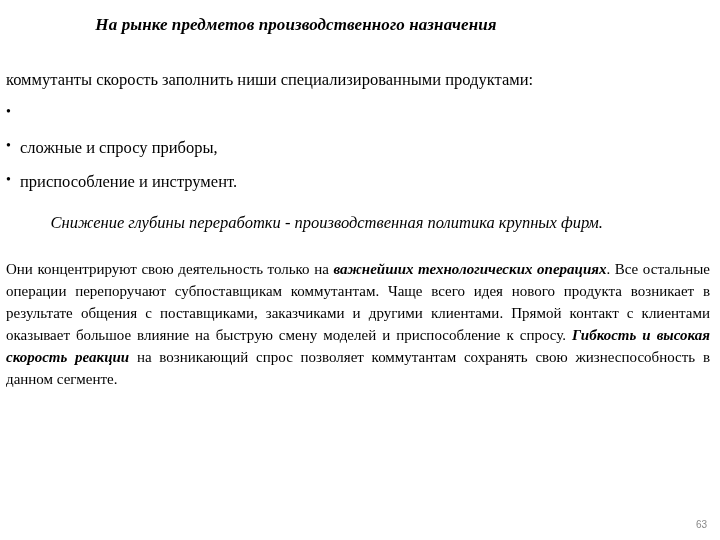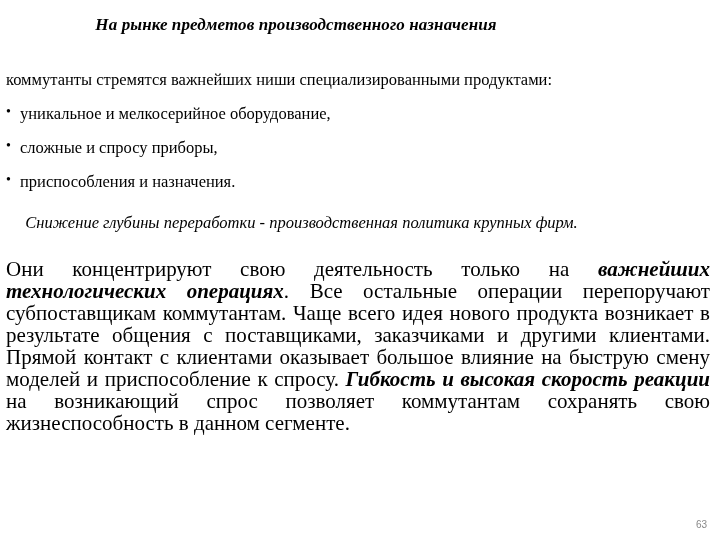--- a/index.html
+++ b/index.html
@@ -12,52 +12,51 @@
       position: absolute; top: 15px; left: 0; width: 592px; text-align: center;
       font-size: 17px; font-weight: bold; font-style: italic; letter-spacing: 0.1px;
     }
     .intro {
       position: absolute; top: 70px; left: 6px; font-size: 16.5px;
     }
     .bullets { position: absolute; top: 104px; left: 6px; margin: 0; padding: 0; list-style: none; }
     .bullets li { height: 34px; font-size: 16.5px; display: flex; align-items: flex-start; }
     .bullet-dot { width: 14px; display: inline-block; font-size: 14px; }
     .subtitle {
-      position: absolute; top: 213px; left: 0; width: 603px; text-align: center;
+      position: absolute; top: 213px; left: 0; width: 603px; text-align: right;
       font-size: 16.5px; font-style: italic;
     }
     .body-para {
       position: absolute; top: 258px; left: 6px; width: 704px;
-      font-size: 21px; line-height: 22px; text-align: justify;
+      font-size: 15px; line-height: 22px; text-align: justify;
     }
     .body-para b { font-style: italic; font-weight: bold; }
     .page-number {
       position: absolute; top: 519px; left: 696px; font-size: 10px; color: #888;
       font-family: Liberation Sans, sans-serif;
     }
   </style>
 </head>
 <body>
 
 <div class="title">На рынке предметов производственного назначения</div>
 
-<div class="intro">коммутанты стремятся важнейших ниши специализированными продуктами:</div>
+<div class="intro">коммутанты скорость заполнить ниши специализированными продуктами:</div>
 
 <ul class="bullets">
   <li>
     <span class="bullet-dot">•</span>
-    <span>уникальное и мелкосерийное оборудование,</span>
   </li>
   <li>
     <span class="bullet-dot">•</span>
     <span>сложные и спросу приборы,</span>
   </li>
   <li>
     <span class="bullet-dot">•</span>
-    <span>приспособления и назначения.</span>
+    <span>приспособление и инструмент.</span>
   </li>
 </ul>
 
 <div class="subtitle">Снижение глубины переработки - производственная политика крупных фирм.</div>
 
 <div class="body-para"><span>Они концентрируют свою деятельность только на </span><b>важнейших технологических операциях</b><span>. Все остальные операции перепоручают субпоставщикам коммутантам. Чаще всего идея нового продукта возникает в результате общения с поставщиками, заказчиками и другими клиентами. Прямой контакт с клиентами  оказывает большое влияние на быструю смену моделей и приспособление к спросу. </span><b>Гибкость и высокая скорость реакции</b><span> на возникающий спрос позволяет коммутантам сохранять свою жизнеспособность в данном сегменте.</span></div>
 
 <div class="page-number">63</div>
 
 </body></html>

